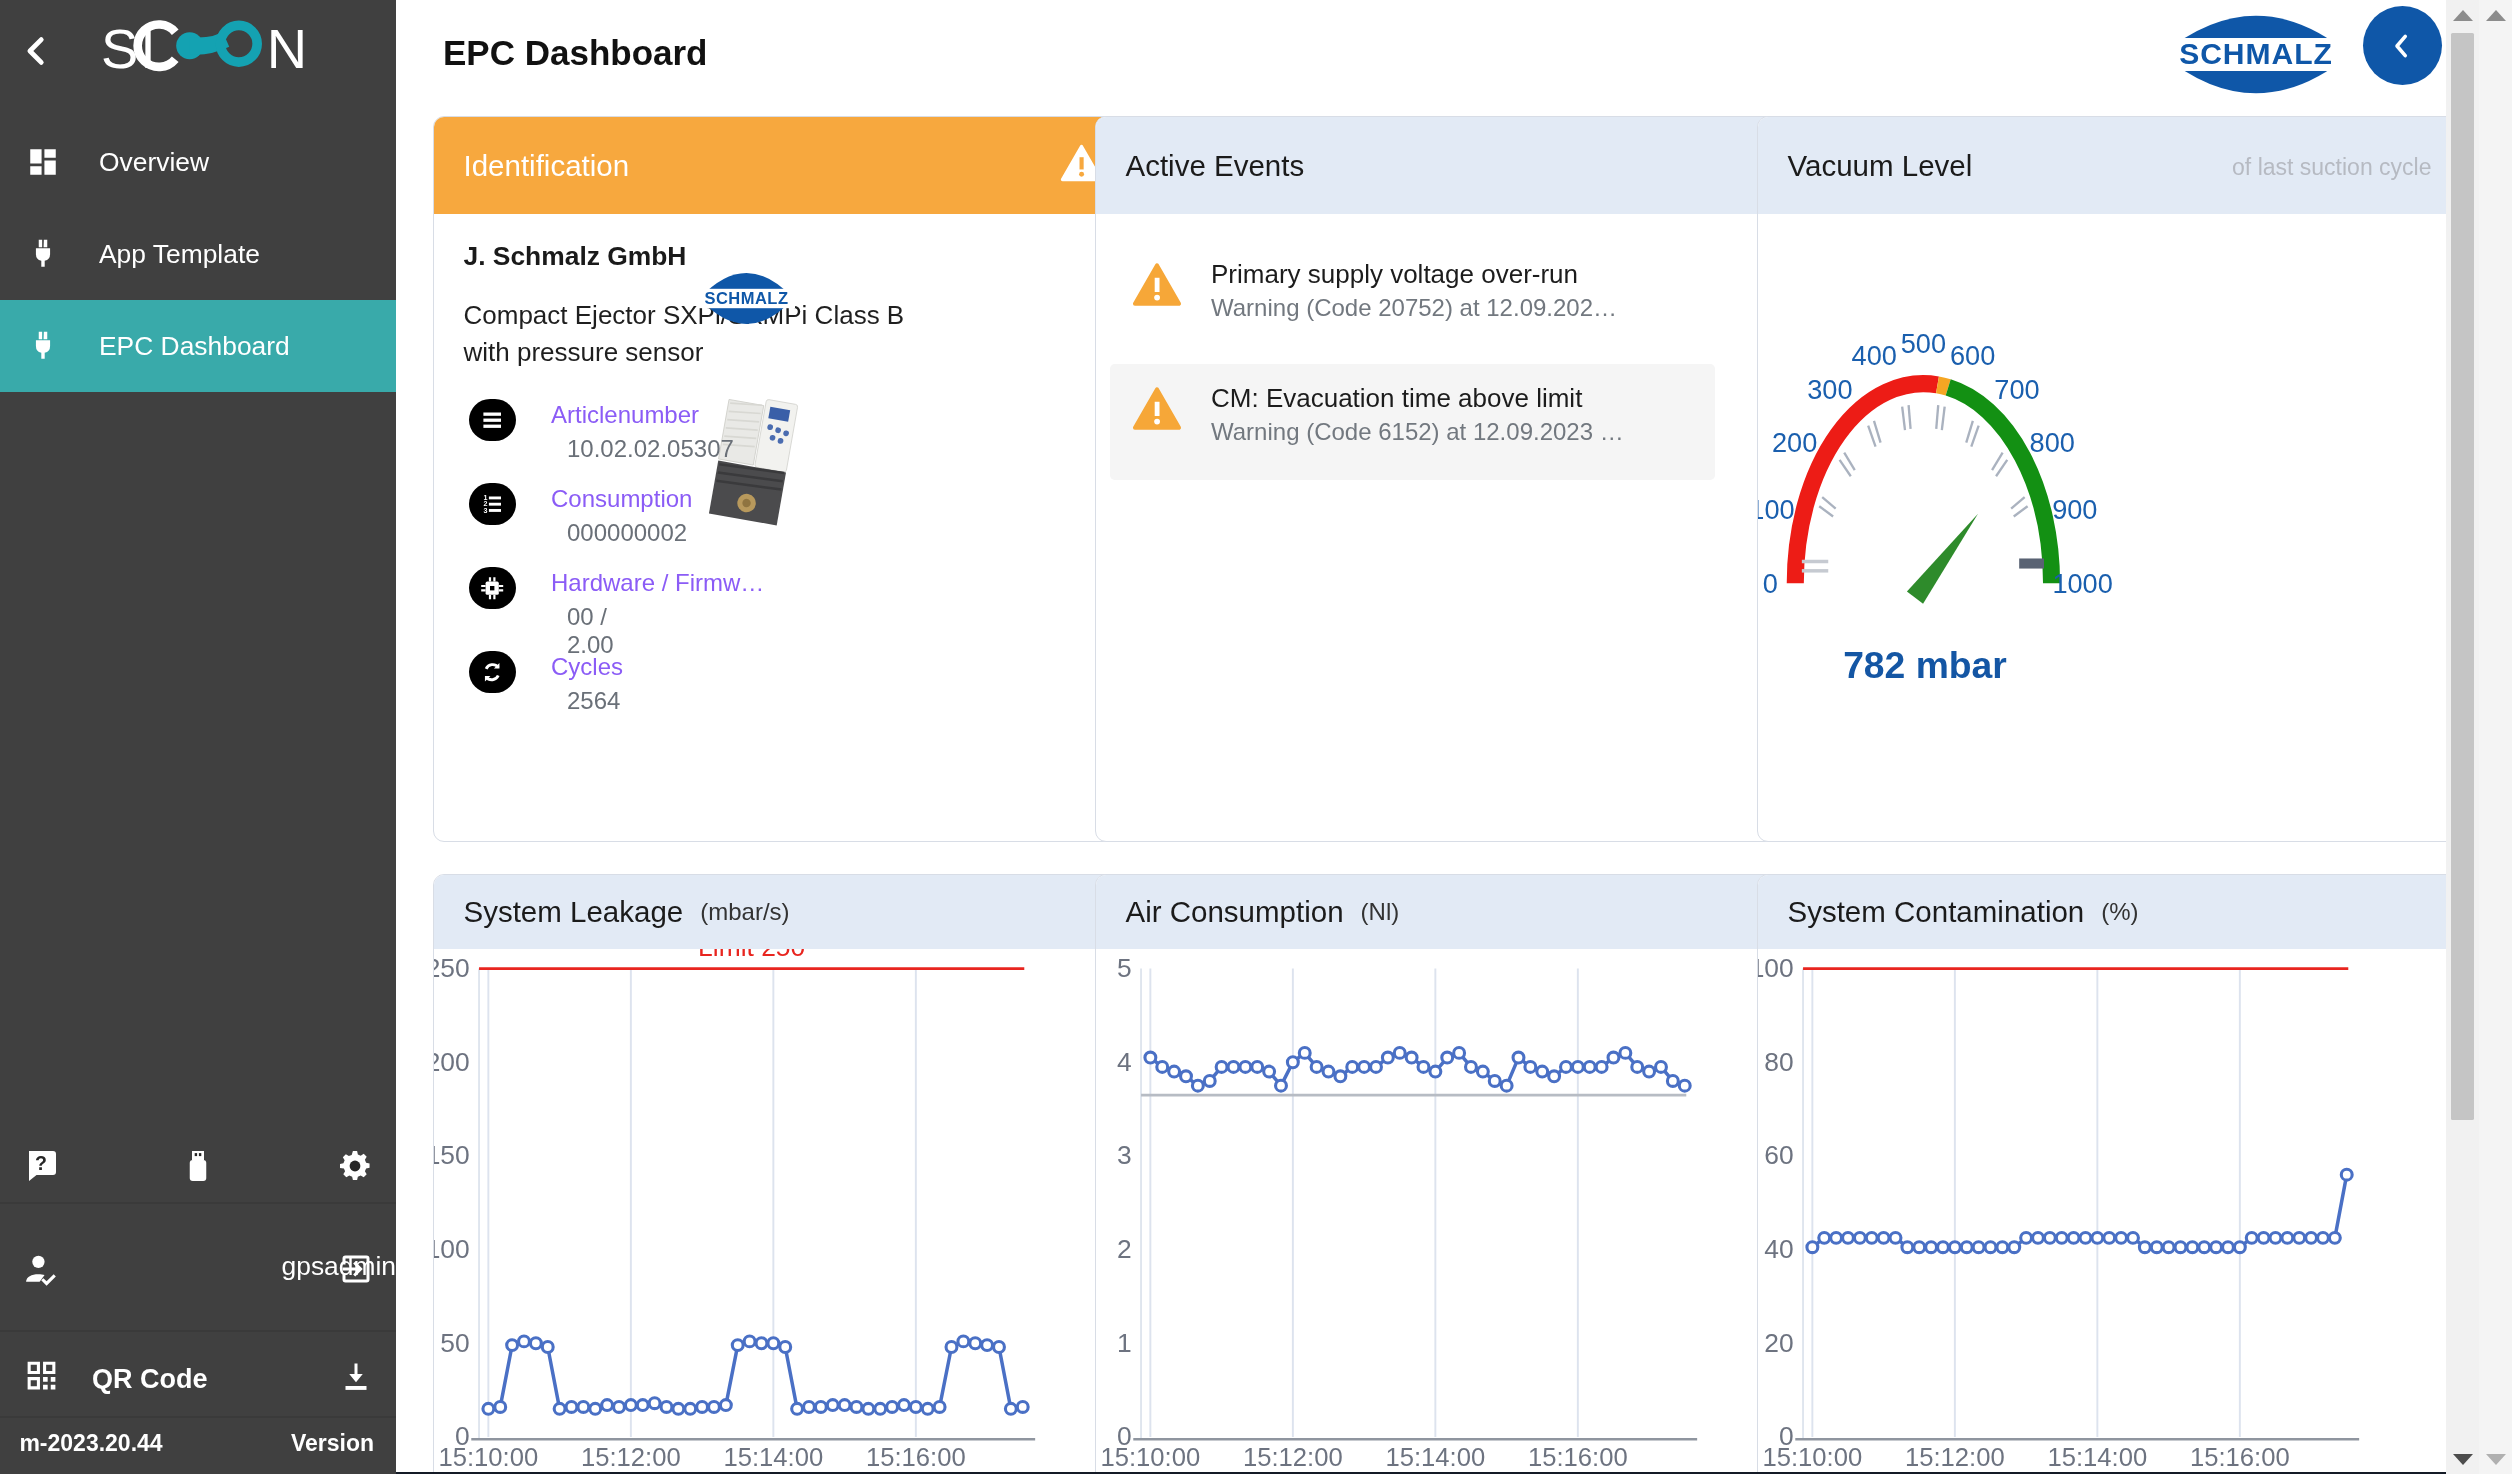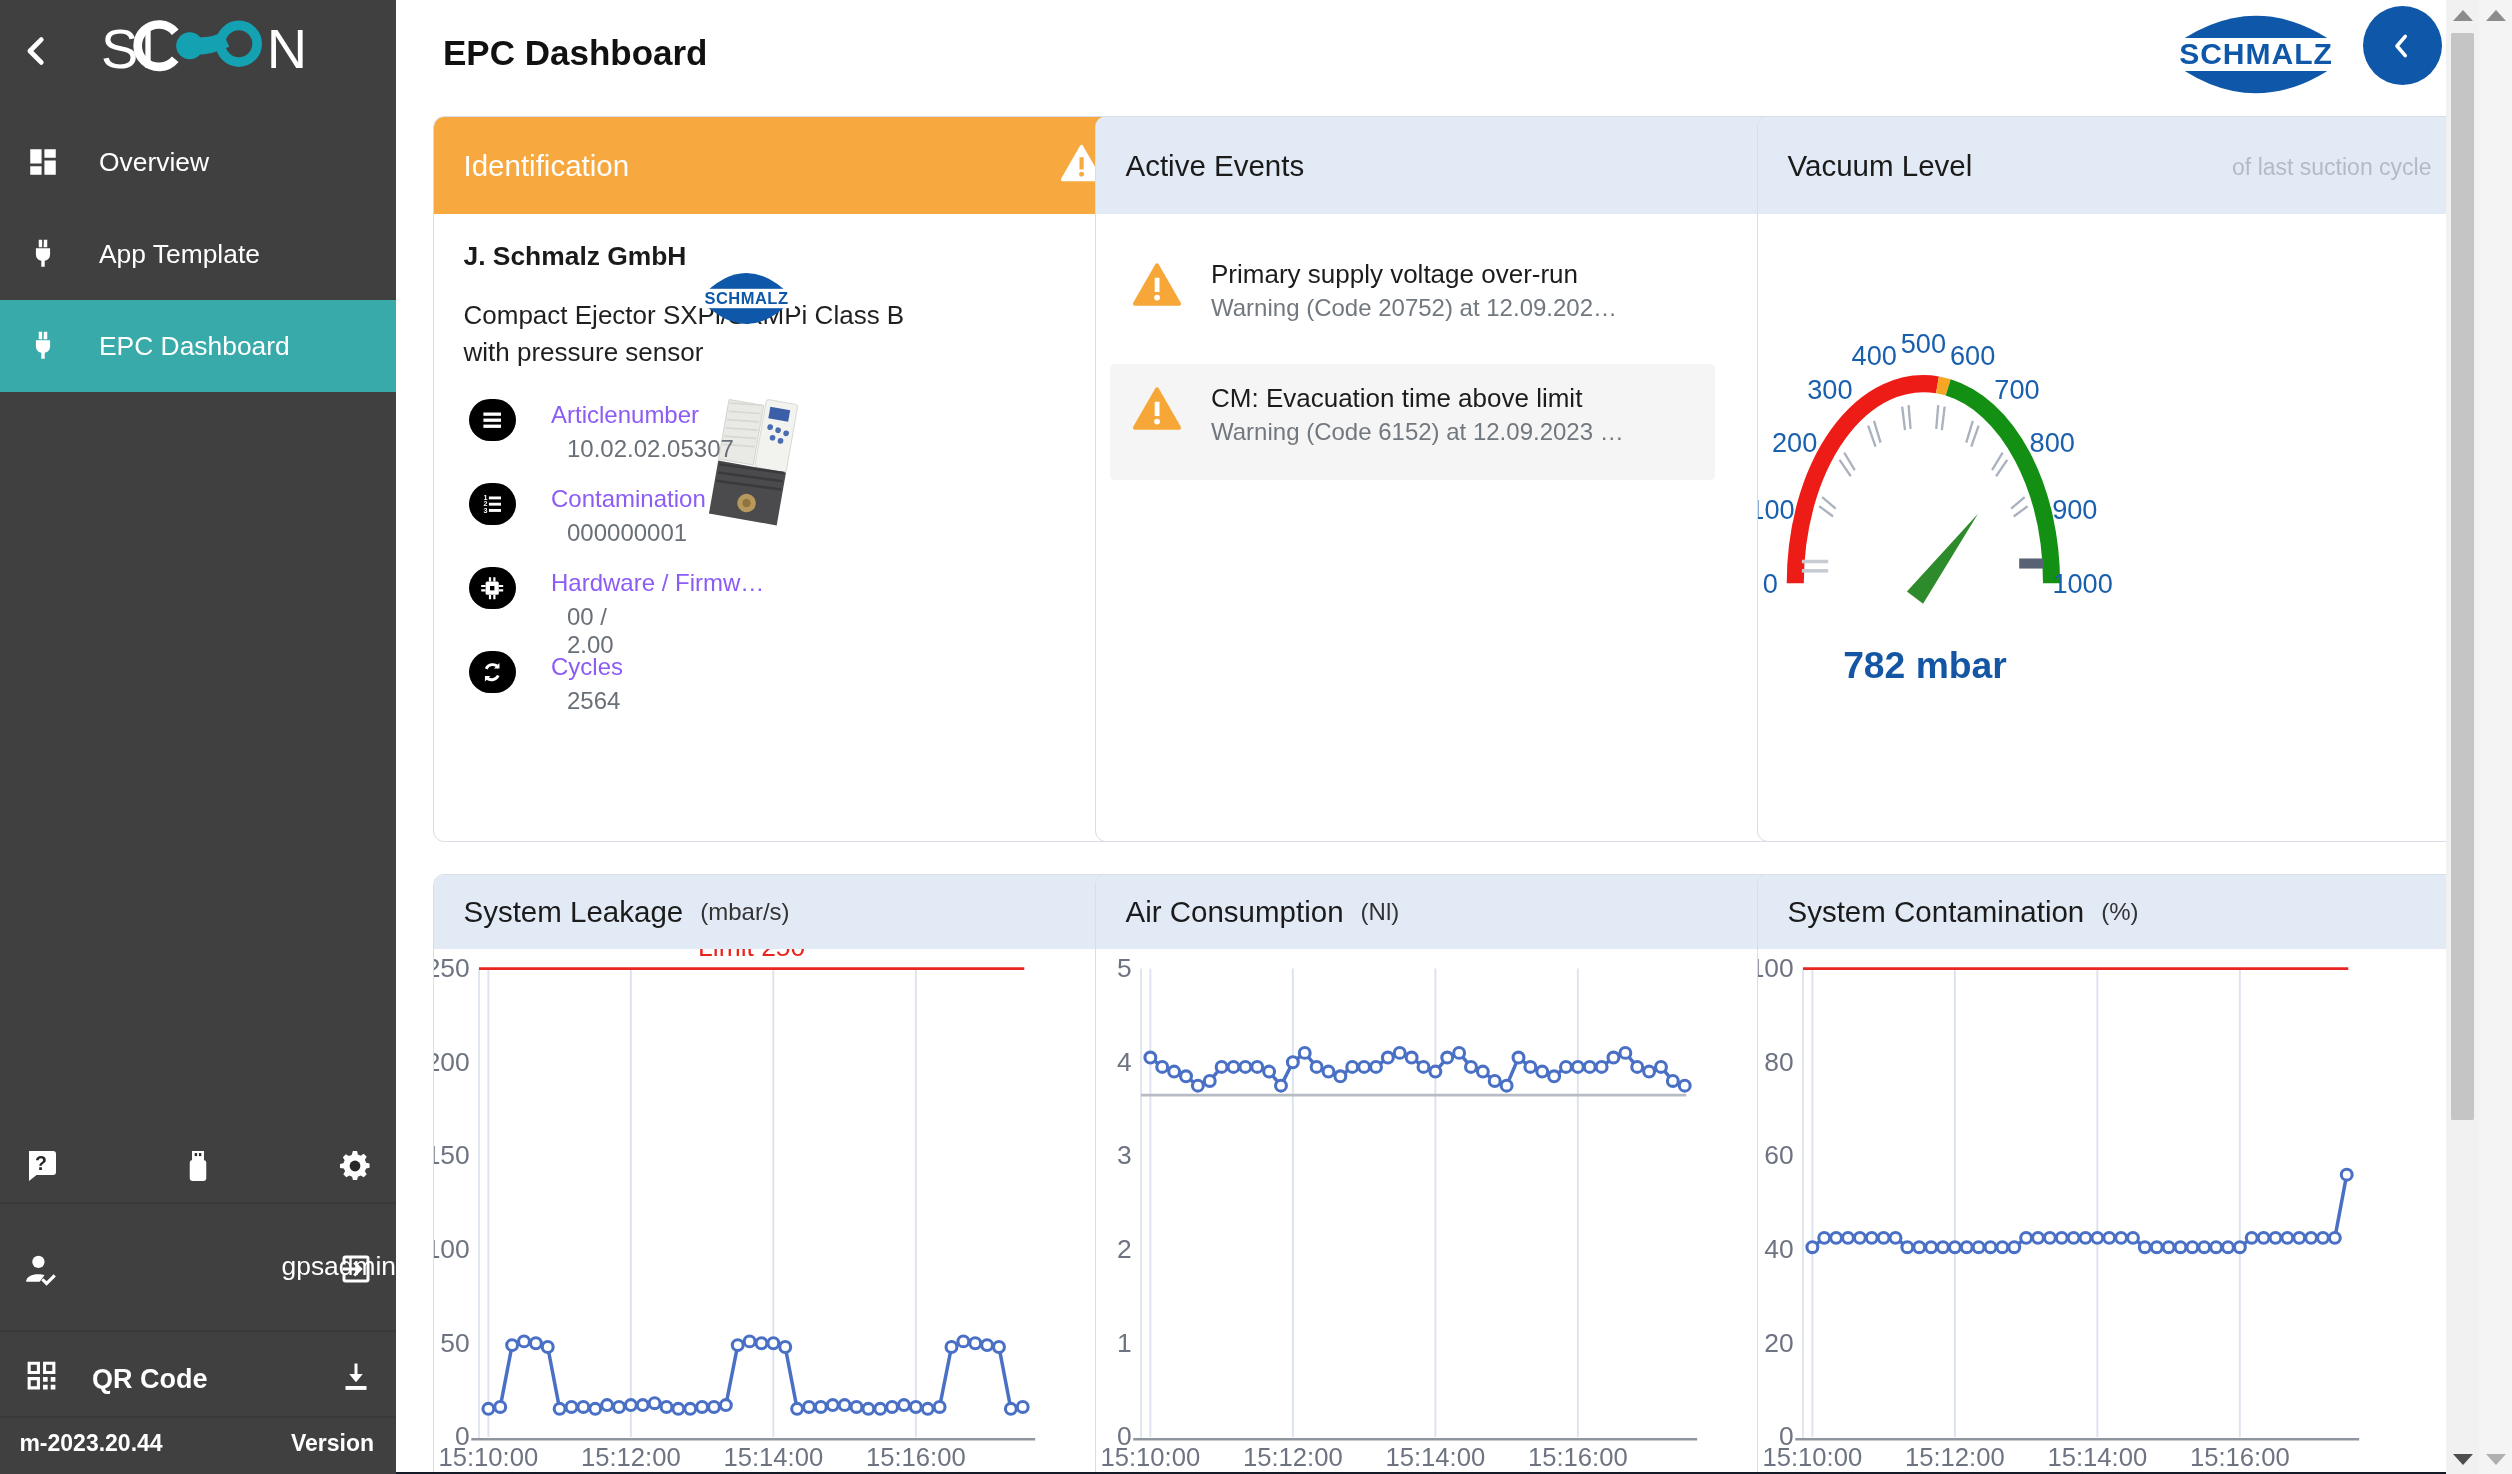--- a/index.html
+++ b/index.html
@@ -251,22 +251,22 @@
       <div class="id-pill">
         <svg viewBox="0 0 24 24" fill="#fff">
           <rect x="9" y="5" width="11" height="2.6"></rect>
             <rect x="9" y="10.7" width="11" height="2.6"></rect>
             <rect x="9" y="16.4" width="11" height="2.6"></rect>
           <text x="4" y="8.2" font-size="6.5" font-weight="bold" fill="#fff">1</text>
           <text x="4" y="13.9" font-size="6.5" font-weight="bold" fill="#fff">2</text>
           <text x="4" y="19.6" font-size="6.5" font-weight="bold" fill="#fff">3</text>
         </svg>
       </div>
-      <div class="id-label">Contamination</div>
-      <div class="id-value">000000001</div>
+      <div class="id-label">Consumption</div>
+      <div class="id-value">000000002</div>
     </div>
 
     <div class="id-row" style="top:450px">
       <div class="id-pill">
         <svg viewBox="0 0 24 24" fill="#fff">
           <rect x="6" y="6" width="12" height="12" rx="1.5"></rect>
           <rect x="10" y="10" width="4" height="4" fill="#000"></rect>
           <path d="M9 2h2v4H9zM13 2h2v4h-2zM9 18h2v4H9zM13 18h2v4h-2zM2 9h4v2H2zM2 13h4v2H2zM18 9h4v2h-4zM18 13h4v2h-4z"></path>
         </svg>
       </div>

